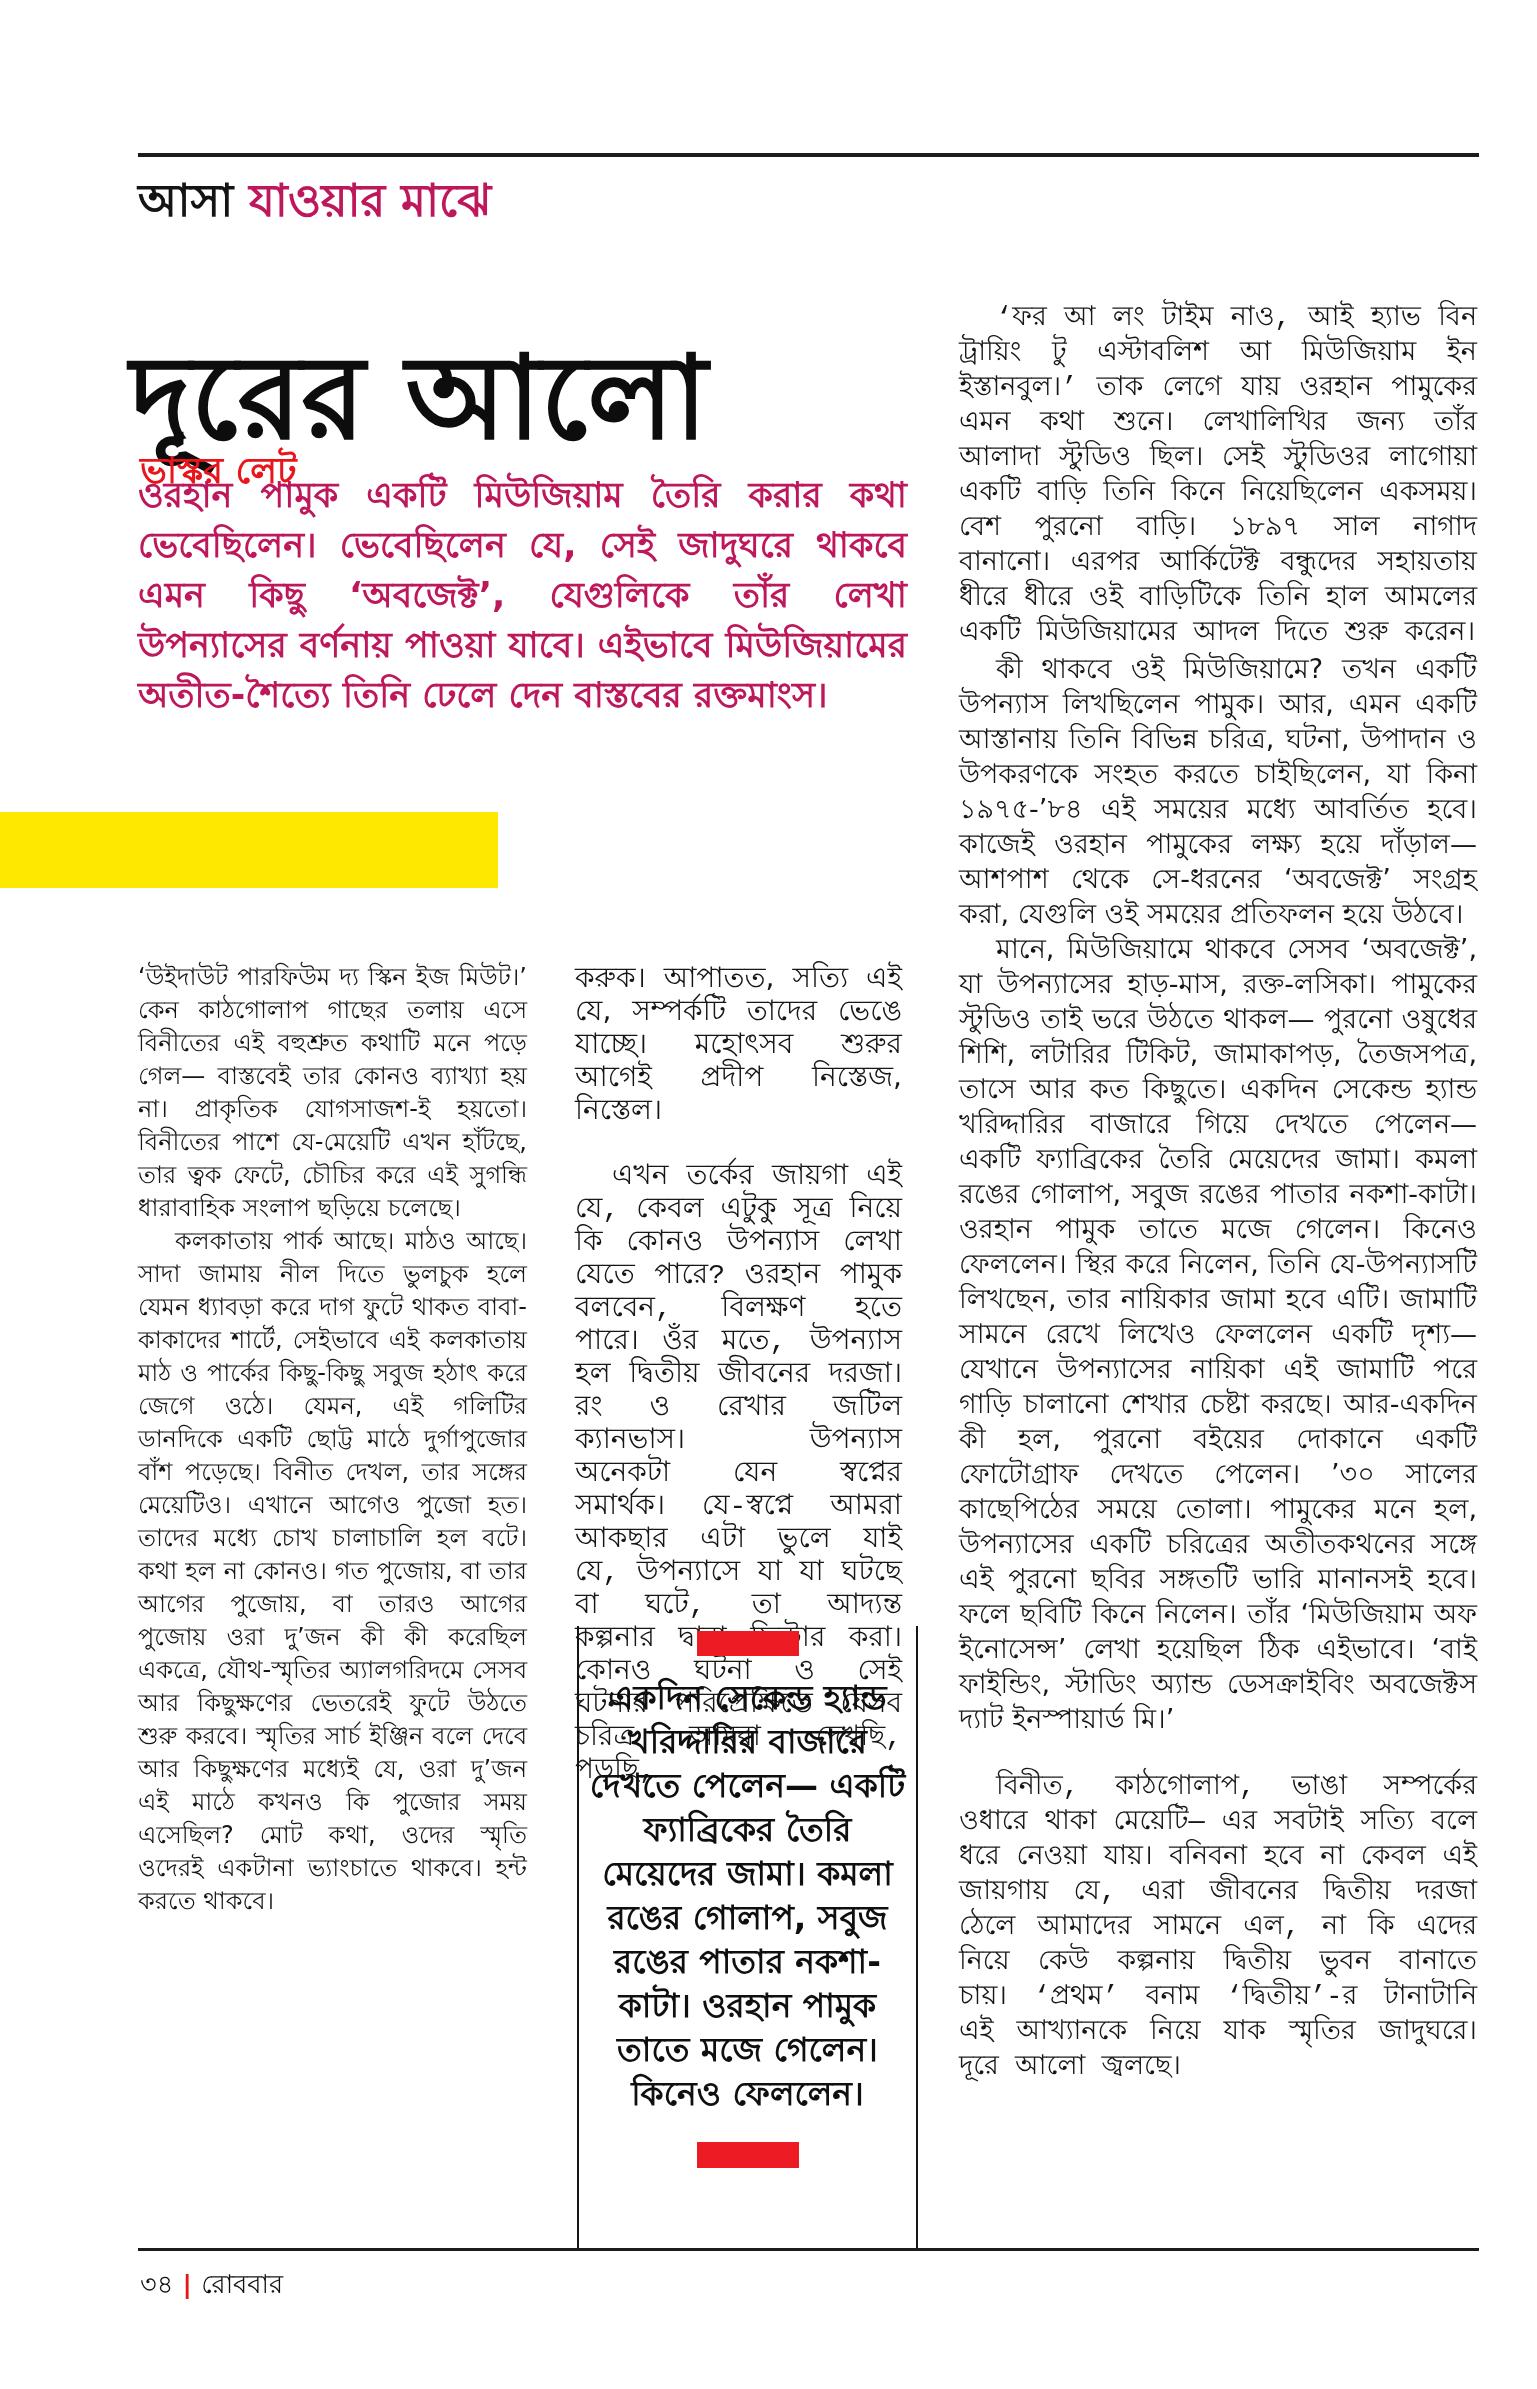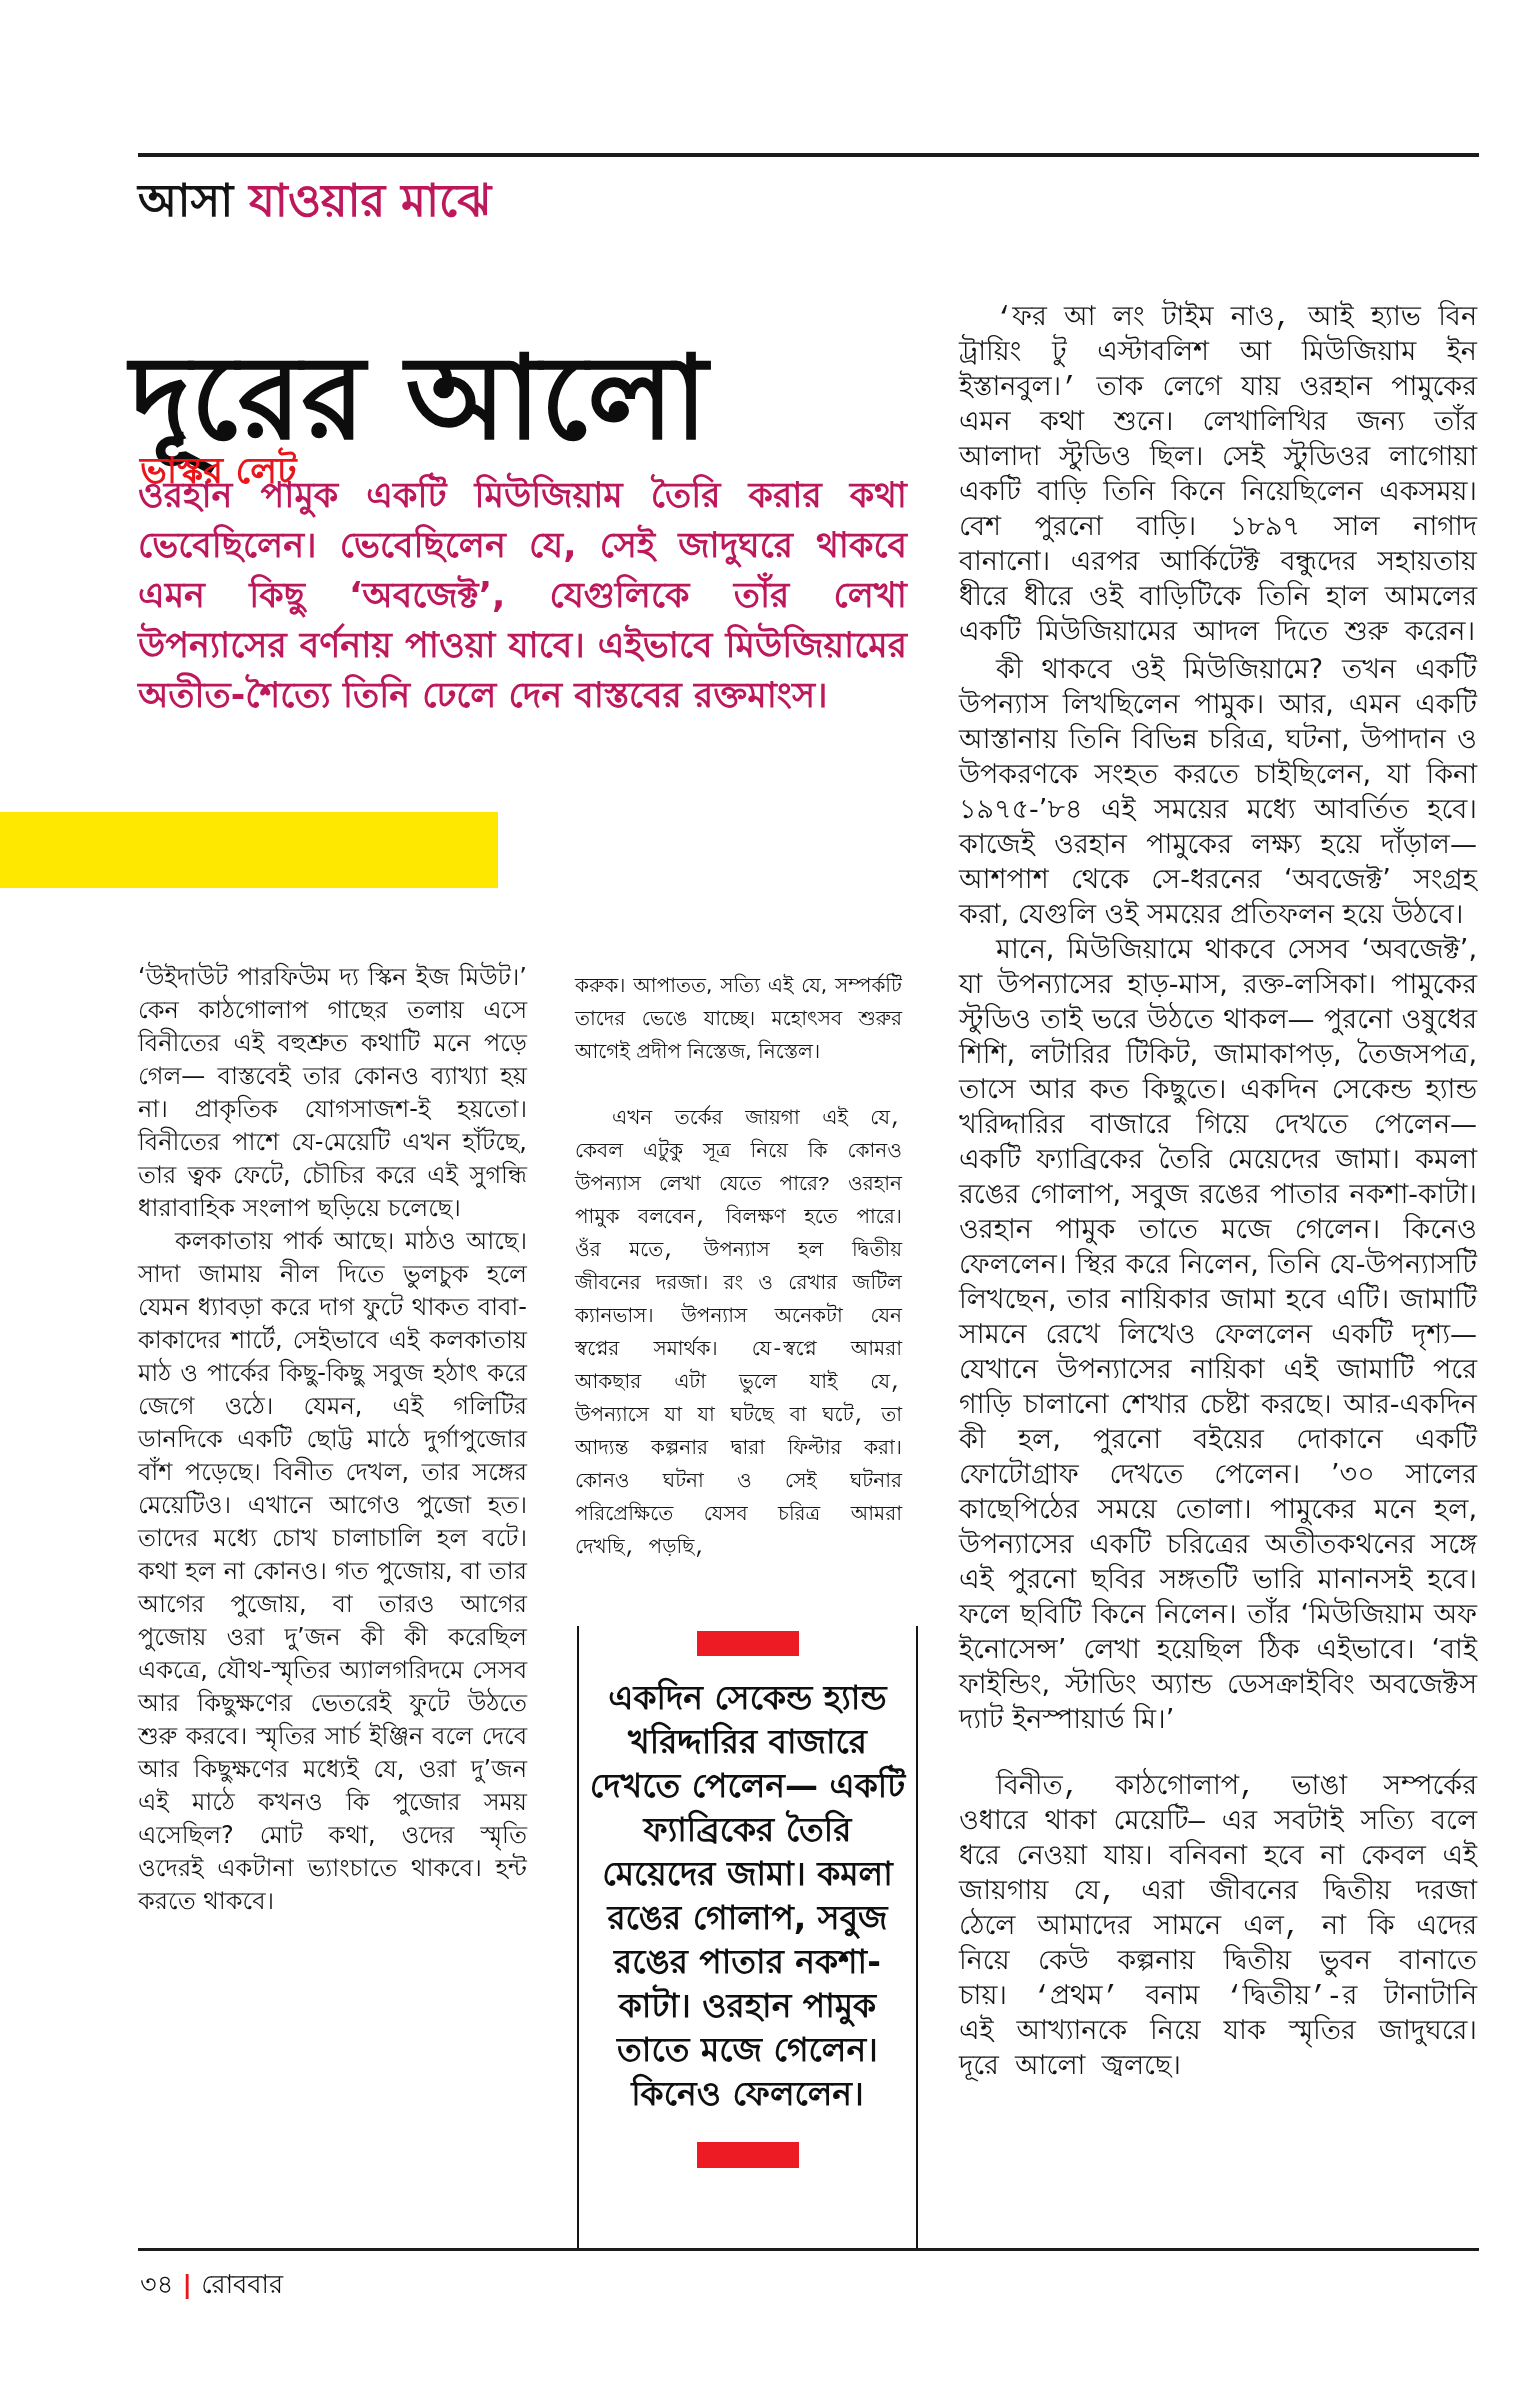--- a/index.html
+++ b/index.html
@@ -14,21 +14,21 @@
   #kicker .kicker-red{color:#be185d;}
   #headline{left:130px;top:262px;font-size:116px;font-weight:700;line-height:1;white-space:nowrap;color:#0d0d0d;}
   #author{left:140px;top:443px;font-size:36px;font-weight:700;color:#e8151b;white-space:nowrap;}
   #intro{left:138px;top:470px;width:769px;font-size:35px;line-height:50px;font-weight:700;text-align:justify;color:#be185d;}
   #yellow-bar{left:0;top:812px;width:498px;height:76px;background:#ffe800;}
   .col{position:absolute;top:961px;text-align:justify;color:#161616;}
   .col p{margin:0;}
   .col p.indent{text-indent:37px;}
   .col p.gap{margin-top:34px;font-family:Liberation Mono, monospace;}
   #col-left{left:138px;width:389px;font-size:24px;line-height:33px;}
-  #col-middle{left:575px;width:327px;font-size:20px;line-height:33px;margin-top:8px;}
+  #col-middle{left:575px;width:327px;font-size:28px;line-height:33px;}
   #col-right{left:959px;top:267px;width:518px;font-size:27px;line-height:35px;}
   #quote-box{
     left:577px;top:1626px;width:341px;height:622px;box-sizing:border-box;
     border-left:2.3px solid #151515;border-right:2.3px solid #151515;
     display:flex;flex-direction:column;align-items:center;
   }
   .red-bar{width:102px;height:25.6px;background:#ed1c24;flex:0 0 auto;}
   #red-bar-top{margin-top:4.7px;}
   #quote-text{
     margin:20px 6.2px 0;font-size:33px;line-height:44px;font-weight:700;

